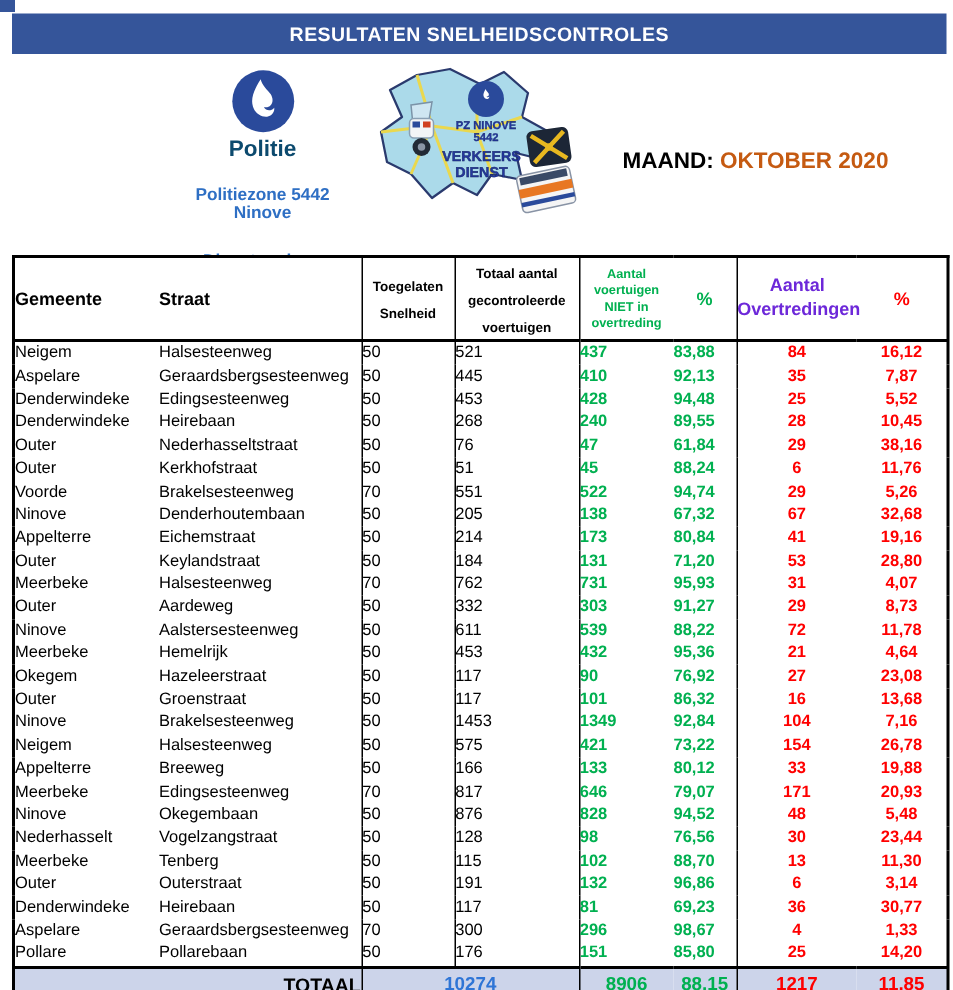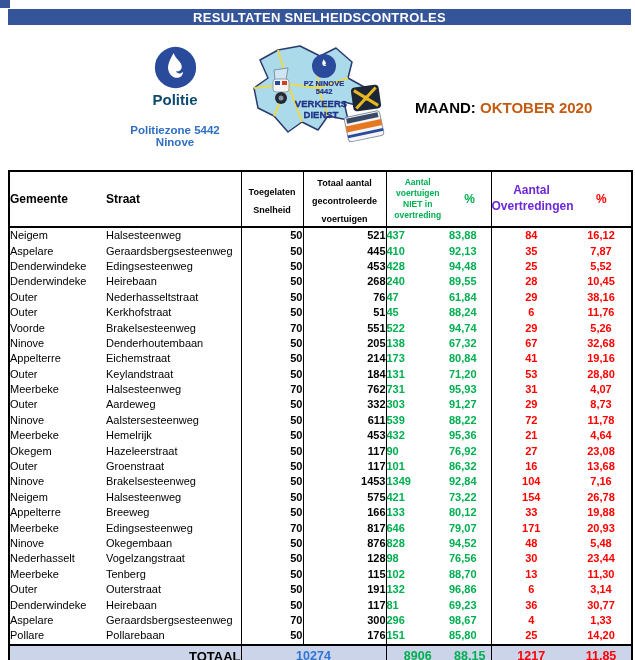--- a/index.html
+++ b/index.html
@@ -2,21 +2,21 @@
 <html><head>
 <meta charset="utf-8">
 <style>
   html,body{margin:0;padding:0}
   body{
     width:635px;height:660px;background:#fff;position:relative;overflow:hidden;
     font-family:"Liberation Sans",sans-serif;color:#000;
   }
   .corner-accent{position:absolute;left:0;top:0;width:10px;height:8px;background:#35559a}
   .banner{
-    position:absolute;left:8px;top:9px;width:623px;height:16px;background:#35559a;
+    position:absolute;left:8px;top:9px;width:623px;height:27px;background:#35559a;
     color:#fff;display:flex;align-items:center;justify-content:center;
     font-weight:bold;font-size:13px;letter-spacing:.3px;
   }
   
   .politie-block{position:absolute;left:118px;top:46px;width:114px;text-align:center}
   .politie-block svg{display:block;margin:0 auto}
   .politie-word{font-size:15px;font-weight:bold;color:#0c4a6e;line-height:1.1;margin-top:3px}
   .politie-zone{font-size:11.5px;font-weight:bold;color:#2e6fc4;margin-top:15px}
   .politie-dienst{font-size:11.5px;font-weight:bold;color:#2e6fc4;margin-top:20px}
   .map-logo{position:absolute;left:248px;top:44px}
@@ -37,21 +37,21 @@
   .h-split{display:flex;align-items:center;justify-content:space-between;height:46px}
   .h-split .lbl{white-space:pre-line;text-align:center;line-height:1.3}
   .h-split .pct{text-align:center;font-size:12px}
   .h-ok .lbl{width:63px;font-size:8.5px;color:#00b050}
   .h-ok .pct{width:42px;color:#00b050}
   .h-ov .lbl{width:80px;font-size:12px;color:#6d28d9}
   .h-ov .pct{width:61px;color:#ff0000}
   tbody td{height:15.4px;font-size:11px;vertical-align:middle;line-height:1}
   .td-gem{text-align:left;padding-left:4px}
   .td-str{text-align:left}
-  .td-spd,.td-tot{text-align:right;font-weight:bold}
+  .td-spd,.td-tot{text-align:left;font-weight:normal}
   .td-ok,.td-okp{color:#00b050;text-align:left;font-weight:bold}
   .td-ov,.td-ovp{color:#ff0000;text-align:center;font-weight:bold}
   tfoot td{
     height:21px;background:#ccd4ea;border-top:2px solid #000;
     font-weight:bold;font-size:12.5px;text-align:center;vertical-align:middle;
   }
   .tf-label{text-align:right;padding-right:4px;font-size:13px;color:#000}
   .tf-blue{color:#2e75d6}
   .tf-green{color:#00b050}
   .tf-red{color:#ff0000}

